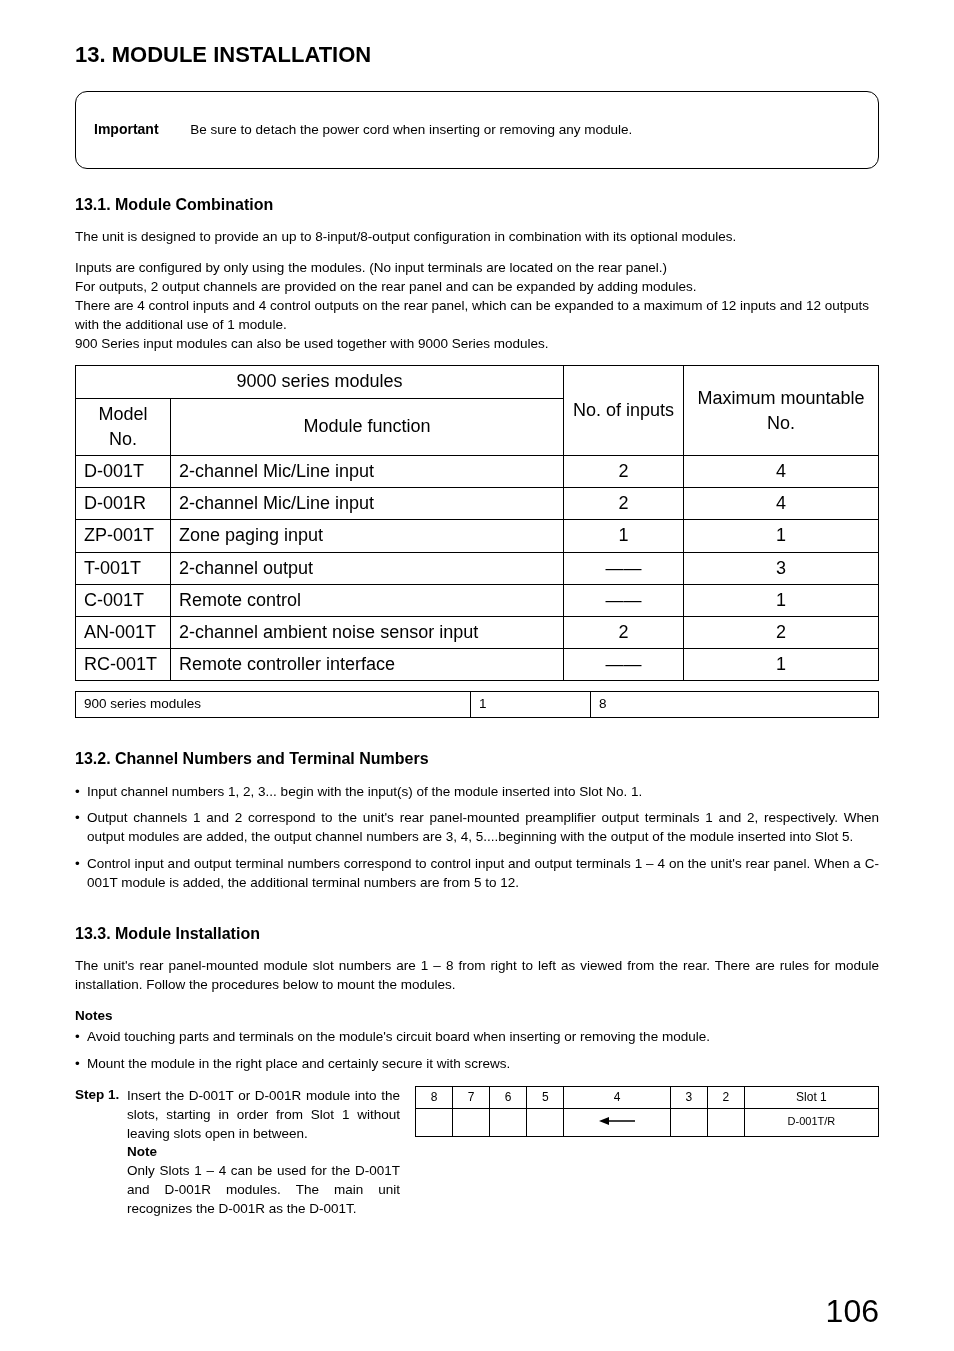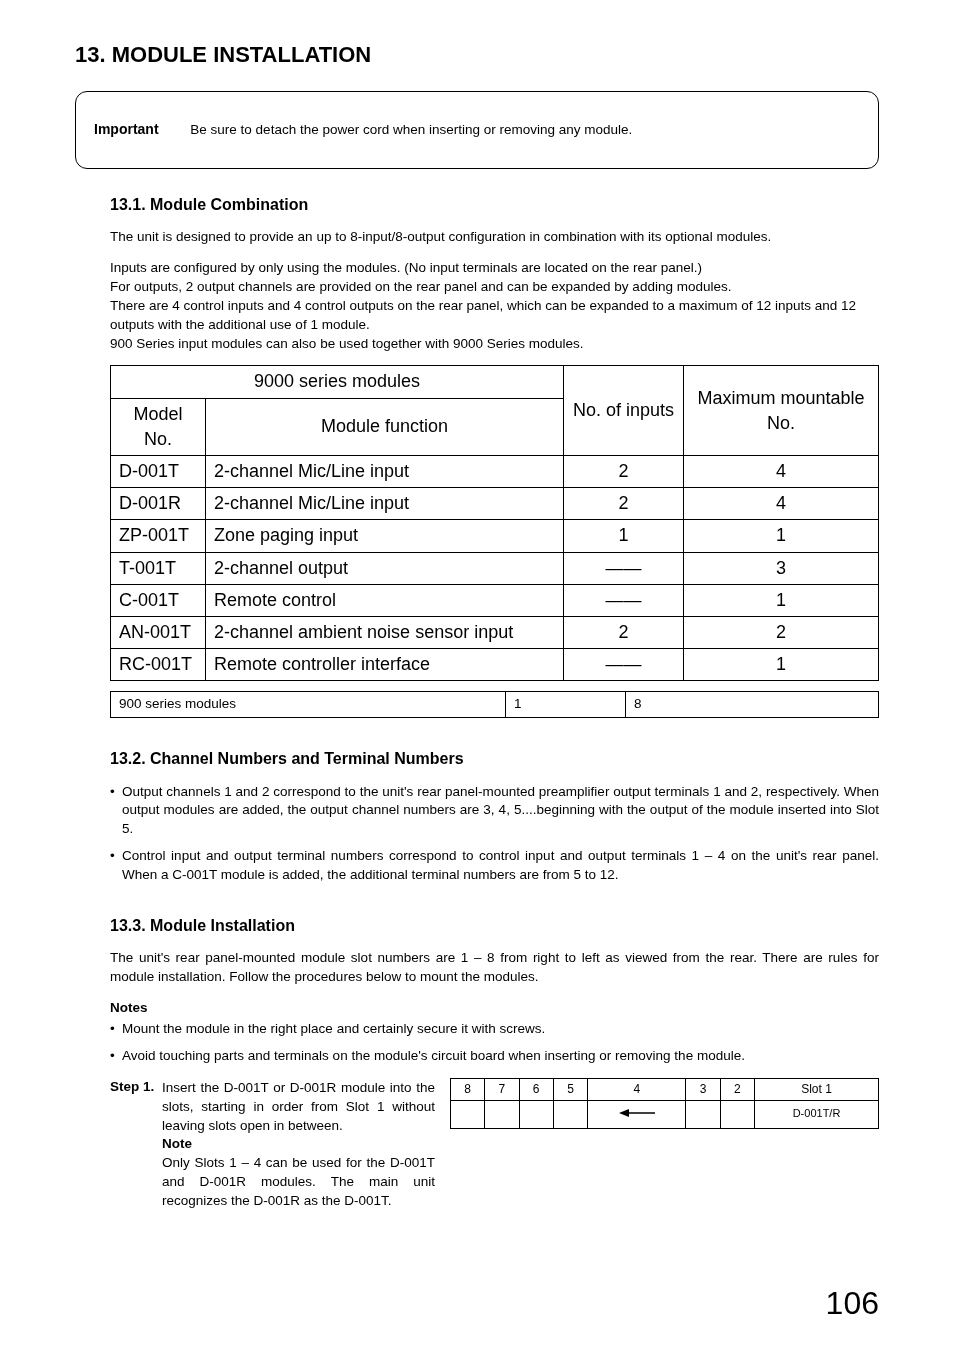--- a/index.html
+++ b/index.html
@@ -33,21 +33,20 @@
       display: inline-block;
       margin-right: 28px;
     }
     h2 {
       font-size: 16px;
       font-weight: bold;
       margin-bottom: 12px;
     }
     .section {
       margin-bottom: 30px;
-      margin-left: 35px;
     }
     .body-text {
       margin-bottom: 12px;
       text-align: justify;
     }
     .module-table {
       border-collapse: collapse;
       width: 100%;
       margin-top: 8px;
       margin-bottom: 10px;
@@ -224,32 +223,33 @@
       <td class="center" style="width:120px;">1</td>
       <td class="center">8</td>
     </tr>
   </tbody>
     </table>
 </div>
 
 <div class="section">
   <h2>13.2. Channel Numbers and Terminal Numbers</h2>
   <ul class="bullet-list">
+    <li>Input channel numbers 1, 2, 3... begin with the input(s) of the module inserted into Slot No. 1.</li>
     <li>Output channels 1 and 2 correspond to the unit's rear panel-mounted preamplifier output terminals 1 and 2, respectively. When output modules are added, the output channel numbers are 3, 4, 5....beginning with the output of the module inserted into Slot 5.</li>
     <li>Control input and output terminal numbers correspond to control input and output terminals 1 – 4 on the unit's rear panel. When a C-001T module is added, the additional terminal numbers are from 5 to 12.</li>
   </ul>
 </div>
 
 <div class="section">
   <h2>13.3. Module Installation</h2>
   <p class="body-text">The unit's rear panel-mounted module slot numbers are 1 – 8 from right to left as viewed from the rear. There are rules for module installation. Follow the procedures below to mount the modules.</p>
   <p class="notes-heading">Notes</p>
   <ul class="bullet-list">
+    <li>Avoid touching parts and terminals on the module's circuit board when inserting or removing the module.</li>
     <li>Mount the module in the right place and certainly secure it with screws.</li>
-    <li>Avoid touching parts and terminals on the module's circuit board when inserting or removing the module.</li>
   </ul>
 
   <div class="step-row">
     <div class="step-text">
       <span class="step-label">Step 1.</span>
       <span class="step-content">
         <span>Insert the D-001T or D-001R module into the slots, starting in order from Slot 1 without leaving slots open in between.</span><br>
         <span class="step-note">Note</span><br>
         <span>Only Slots 1 – 4 can be used for the D-001T and D-001R modules. The main unit recognizes the D-001R as the D-001T.</span>
       </span>

